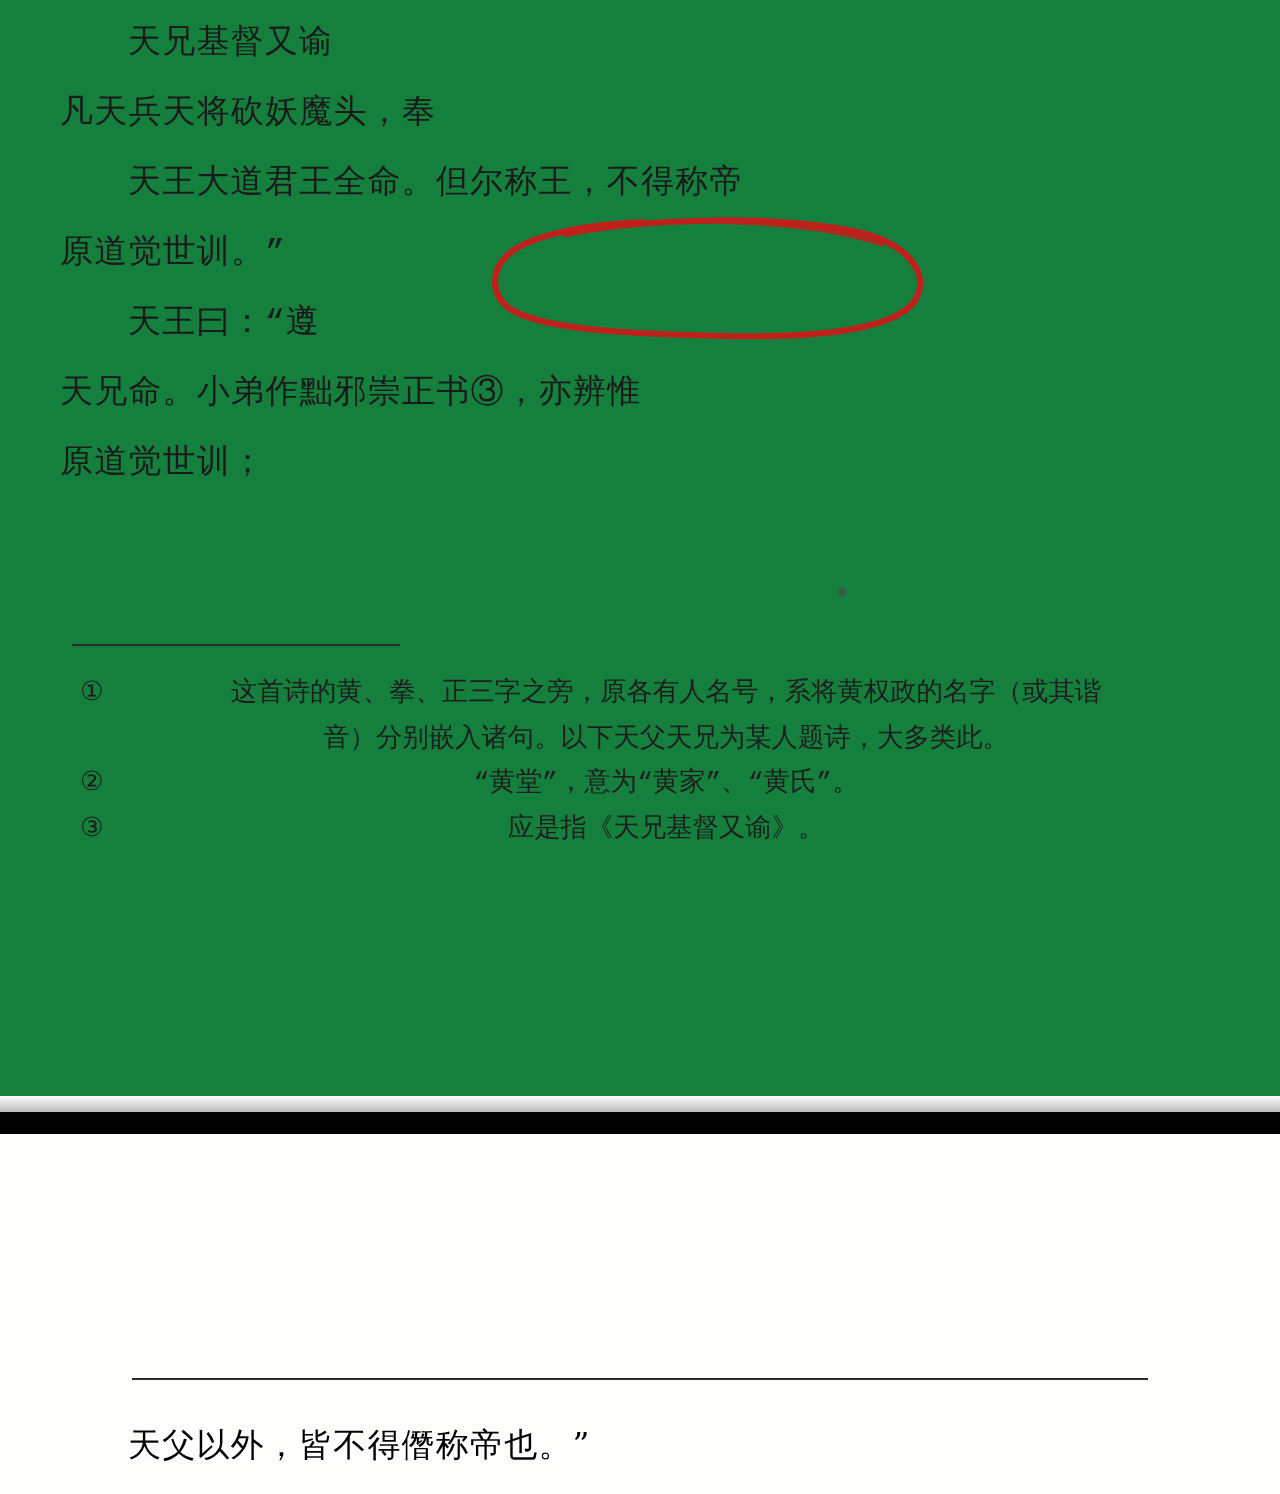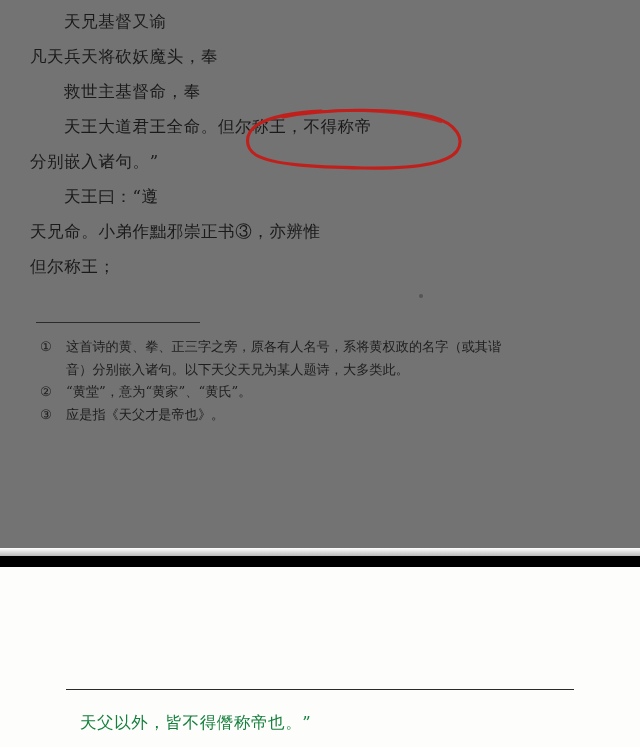--- a/index.html
+++ b/index.html
@@ -16,22 +16,23 @@
     color: #111111;
   }
 
   
   #page-top {
     position: absolute;
     left: 0;
     top: 0;
     width: 640px;
     height: 556px;
-    background: #737373;
+    background: #15803d;
     overflow: hidden;
+    font-family: Liberation Mono, monospace;
   }
 
   .body-text {
     position: absolute;
     left: 30px;
     top: 4px;
     width: 580px;
     font-size: 16.5px;
     line-height: 35px;
     letter-spacing: 0.6px;
@@ -96,20 +97,21 @@
     margin-bottom: 0px;
   }
   .fn-marker {
     width: 26px;
     flex: 0 0 26px;
     text-align: left;
   }
   .fn-text {
     flex: 1;
     white-space: pre-wrap;
+    text-align: center;
   }
 
   
   #scan-gap {
     position: absolute;
     left: 0;
     top: 556px;
     width: 640px;
     height: 11px;
     background: #000000;
@@ -144,42 +146,41 @@
   #head-rule {
     position: absolute;
     left: 66px;
     top: 122px;
     width: 508px;
     height: 1px;
     background: #2b2b2b;
   }
   #bottom-line {
     position: absolute;
-    left: 80px;
+    left: 64px;
     top: 145px;
     font-size: 16.5px;
     letter-spacing: 0.6px;
-    color: #15803d;
+    color: #000000;
     white-space: pre;
   }
 </style>
 </head>
 <body>
 
 <div id="page-top">
 
   <div class="body-text">
     <p class="indent">天兄基督又谕</p>
     <p>凡天兵天将砍妖魔头，奉</p>
-    <p class="indent">救世主基督命，奉</p>
     <p class="indent highlight-span">天王大道君王全命。但尔称王，不得称帝</p>
-    <p>分别嵌入诸句。”</p>
+    <p>原道觉世训。”</p>
     <p class="indent">天王曰：“遵</p>
     <p>天兄命。小弟作黜邪崇正书③，亦辨惟</p>
-    <p>但尔称王；</p>
+    <p>原道觉世训；</p>
   </div>
 
   <svg id="red-oval" viewBox="0 0 222 62">
     <path d="M 40 9 C 80 1, 150 -1, 190 9 C 214 16, 222 31, 214 43 C 204 56, 170 61, 120 60 C 72 59, 30 57, 13 47 C 2 40, 1 26, 14 17 C 26 9, 52 4, 78 3" fill="none" stroke="#c0201c" stroke-width="3.1" stroke-linecap="round"></path>
     <path d="M 60 5 C 110 0, 165 3, 198 14" fill="none" stroke="#c0201c" stroke-width="2.3" stroke-linecap="round" opacity="0.85"></path>
   </svg>
 
   <div id="ink-dot"></div>
 
   <div id="footnote-rule"></div>
@@ -189,21 +190,21 @@
       <span class="fn-marker">①</span>
       <span class="fn-text">这首诗的黄、拳、正三字之旁，原各有人名号，系将黄权政的名字（或其谐
 音）分别嵌入诸句。以下天父天兄为某人题诗，大多类此。</span>
     </div>
     <div class="fn-row">
       <span class="fn-marker">②</span>
       <span class="fn-text">“黄堂”，意为“黄家”、“黄氏”。</span>
     </div>
     <div class="fn-row">
       <span class="fn-marker">③</span>
-      <span class="fn-text">应是指《天父才是帝也》。</span>
+      <span class="fn-text">应是指《天兄基督又谕》。</span>
     </div>
   </div>
 </div>
 
 <div id="scan-gap-soft"></div>
 <div id="scan-gap"></div>
 
 <div id="page-bottom">
   <div id="running-head">
     

